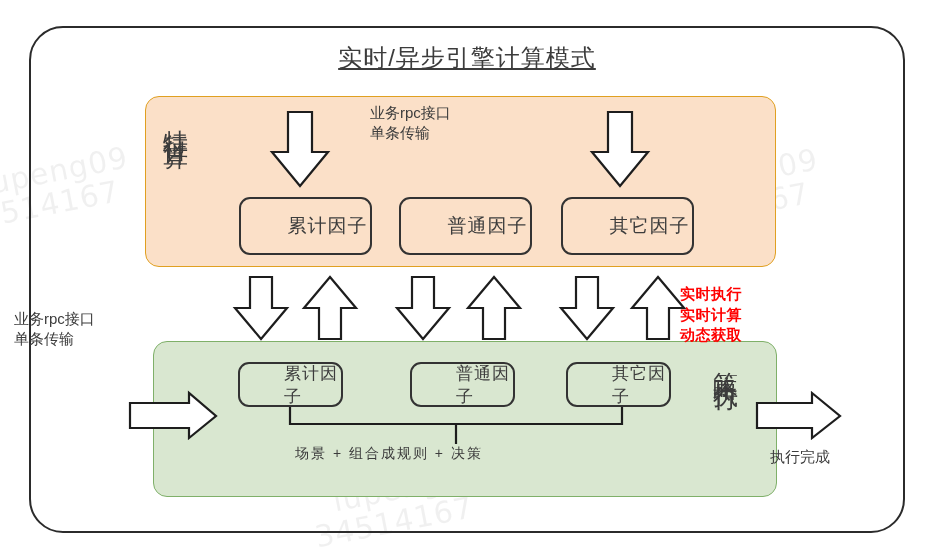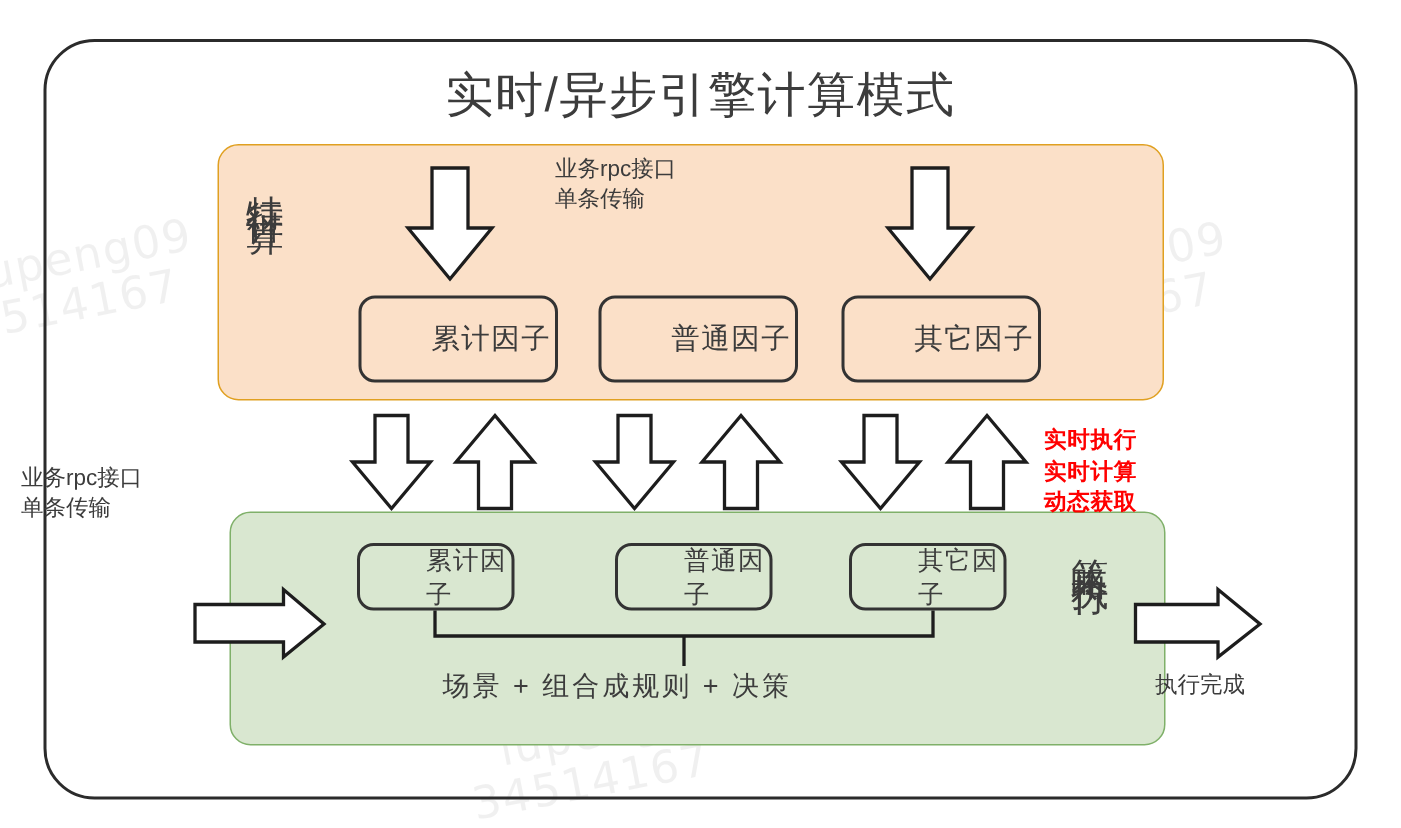--- a/index.html
+++ b/index.html
@@ -44,23 +44,24 @@
     background: transparent;
   }
 
   
   .title {
     position: absolute;
     left: 0;
     top: 42px;
     width: 934px;
     text-align: center;
-    font-size: 32px;
+    font-size: 24px;
     color: #3c3c3c;
     letter-spacing: 1px;
+    text-decoration: underline;
   }
 
   
   .panel-orange {
     position: absolute;
     left: 145px;
     top: 96px;
     width: 631px;
     height: 171px;
     background: #fbe0c8;
@@ -128,37 +129,37 @@
     line-height: 1.35;
     text-align: left;
     white-space: pre-line;
   }
   .note-rpc-top  { left: 370px; top: 103px; width: 170px; }
   .note-rpc-left { left: 14px;  top: 309px; width: 130px; }
   .note-done     { left: 770px; top: 447px; width: 120px; text-align: left; font-family: Liberation Serif, serif; }
 
   .note-red {
     position: absolute;
-    left: 696px;
+    left: 680px;
     top: 284px;
     font-size: 15px;
     font-weight: bold;
     color: #ff0000;
     line-height: 1.38;
     white-space: pre-line;
     letter-spacing: 0.5px;
   }
 
   
   .combine {
     position: absolute;
     left: 295px;
     top: 445px;
     width: 330px;
-    font-size: 18px;
+    font-size: 14px;
     color: #3c3c3c;
     text-align: left;
     letter-spacing: 2px;
   }
 
   
   .arrows {
     position: absolute;
     left: 0;
     top: 0;

